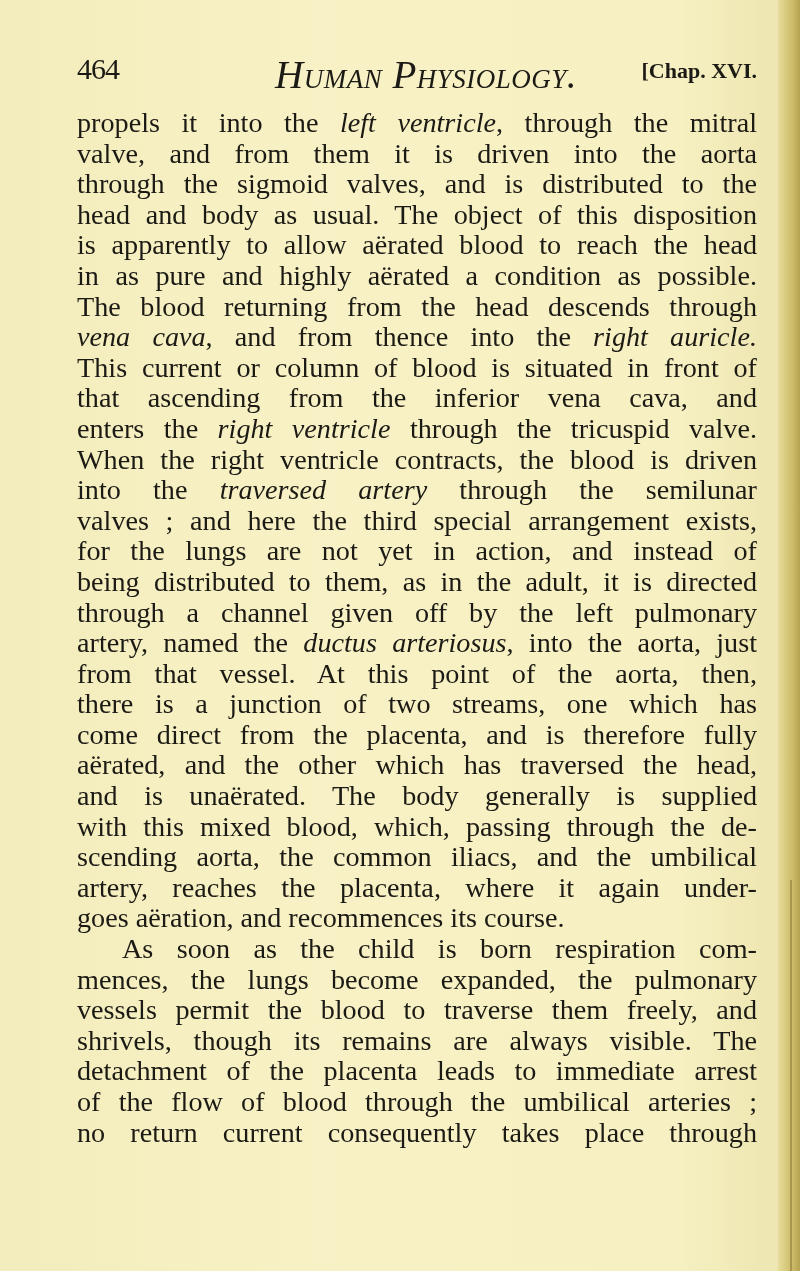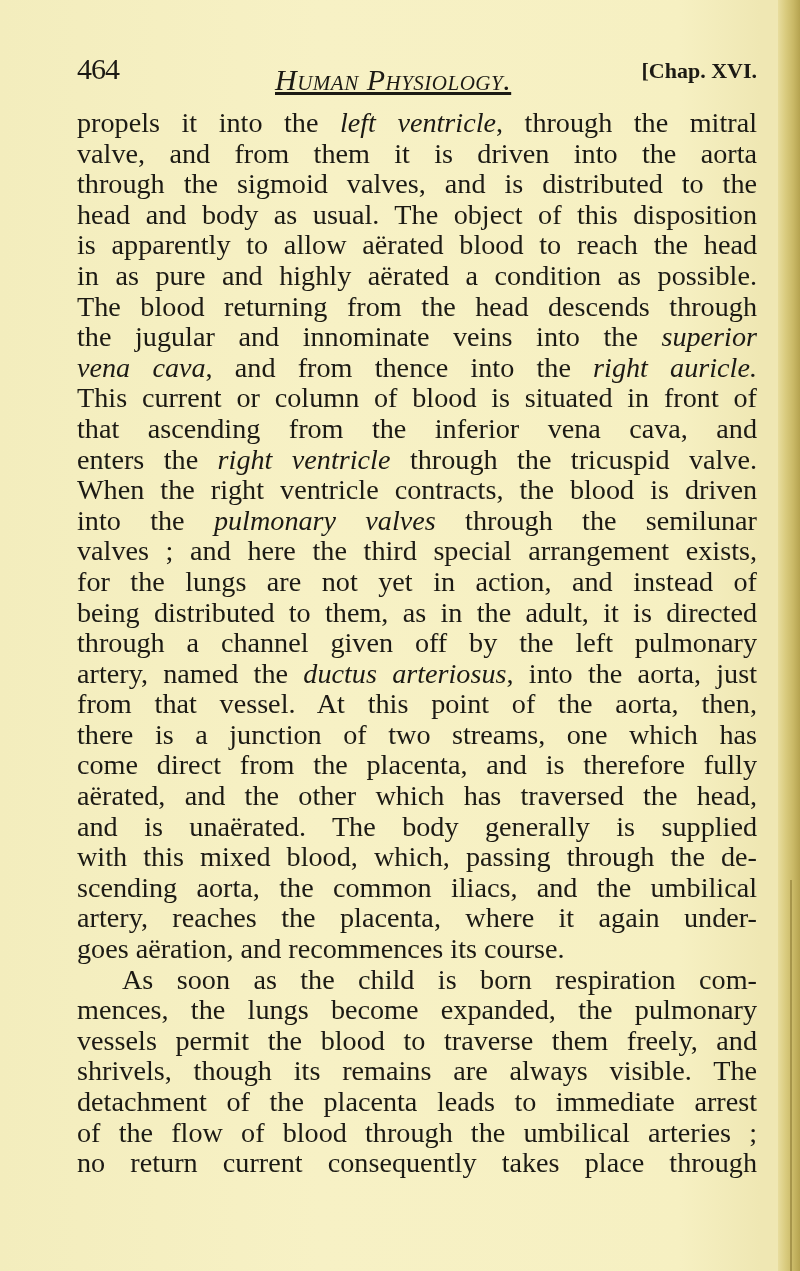--- a/index.html
+++ b/index.html
@@ -24,24 +24,23 @@
   }
   .header {
     position: absolute; top: 52px; left: 77px; width: 680px; height: 40px;
     font-family: "Liberation Serif", serif;
   }
   .page-number {
     position: absolute; left: 0; top: 0;
     font-size: 30px; letter-spacing: -1px;
   }
   .running-title {
-    position: absolute; left: 198px; top: 11px;
-    font-size: 30px; font-style: italic; font-variant: small-caps;
+    position: absolute; left: 198px; top: 0;
+    font-size: 39px; font-style: italic; font-variant: small-caps;
     letter-spacing: 0.5px;
-    text-decoration: underline;
   }
   .chapter-ref {
     position: absolute; right: 0; top: 6px;
     font-size: 22px; font-weight: bold;
   }
   .body-text {
     position: absolute; top: 108px; left: 77px; width: 680px;
     font-family: "Liberation Serif", serif;
     font-size: 28.2px;
     line-height: 30.6px;
@@ -69,27 +68,26 @@
   </div>
 
   <div class="body-text" id="body-text">
       <span class="line"><span>propels it into the </span><em>left ventricle</em><span>, through the mitral</span></span>
       <span class="line"><span>valve, and from them it is driven into the aorta</span></span>
       <span class="line"><span>through the sigmoid valves, and is distributed to the</span></span>
       <span class="line"><span>head and body as usual. The object of this disposition</span></span>
       <span class="line"><span>is apparently to allow aërated blood to reach the head</span></span>
       <span class="line"><span>in as pure and highly aërated a condition as possible.</span></span>
       <span class="line"><span>The blood returning from the head descends through</span></span>
-      <span class="line"><span>the jugular and innominate veins into the </span><em>superior</em></span>
       <span class="line"><em>vena cava</em><span>, and from thence into the </span><em>right auricle.</em></span>
       <span class="line"><span>This current or column of blood is situated in front of</span></span>
       <span class="line"><span>that ascending from the inferior vena cava, and</span></span>
       <span class="line"><span>enters the </span><em>right ventricle</em><span> through the tricuspid valve.</span></span>
       <span class="line"><span>When the right ventricle contracts, the blood is driven</span></span>
-      <span class="line"><span>into the </span><em>pulmonary valves</em><span> through the semilunar</span></span>
+      <span class="line"><span>into the </span><em>traversed artery</em><span> through the semilunar</span></span>
       <span class="line"><span>valves ; and here the third special arrangement exists,</span></span>
       <span class="line"><span>for the lungs are not yet in action, and instead of</span></span>
       <span class="line"><span>being distributed to them, as in the adult, it is directed</span></span>
       <span class="line"><span>through a channel given off by the left pulmonary</span></span>
       <span class="line"><span>artery, named the </span><em>ductus arteriosus</em><span>, into the aorta, just</span></span>
       <span class="line"><span>from that vessel. At this point of the aorta, then,</span></span>
       <span class="line"><span>there is a junction of two streams, one which has</span></span>
       <span class="line"><span>come direct from the placenta, and is therefore fully</span></span>
       <span class="line"><span>aërated, and the other which has traversed the head,</span></span>
       <span class="line"><span>and is unaërated. The body generally is supplied</span></span>

